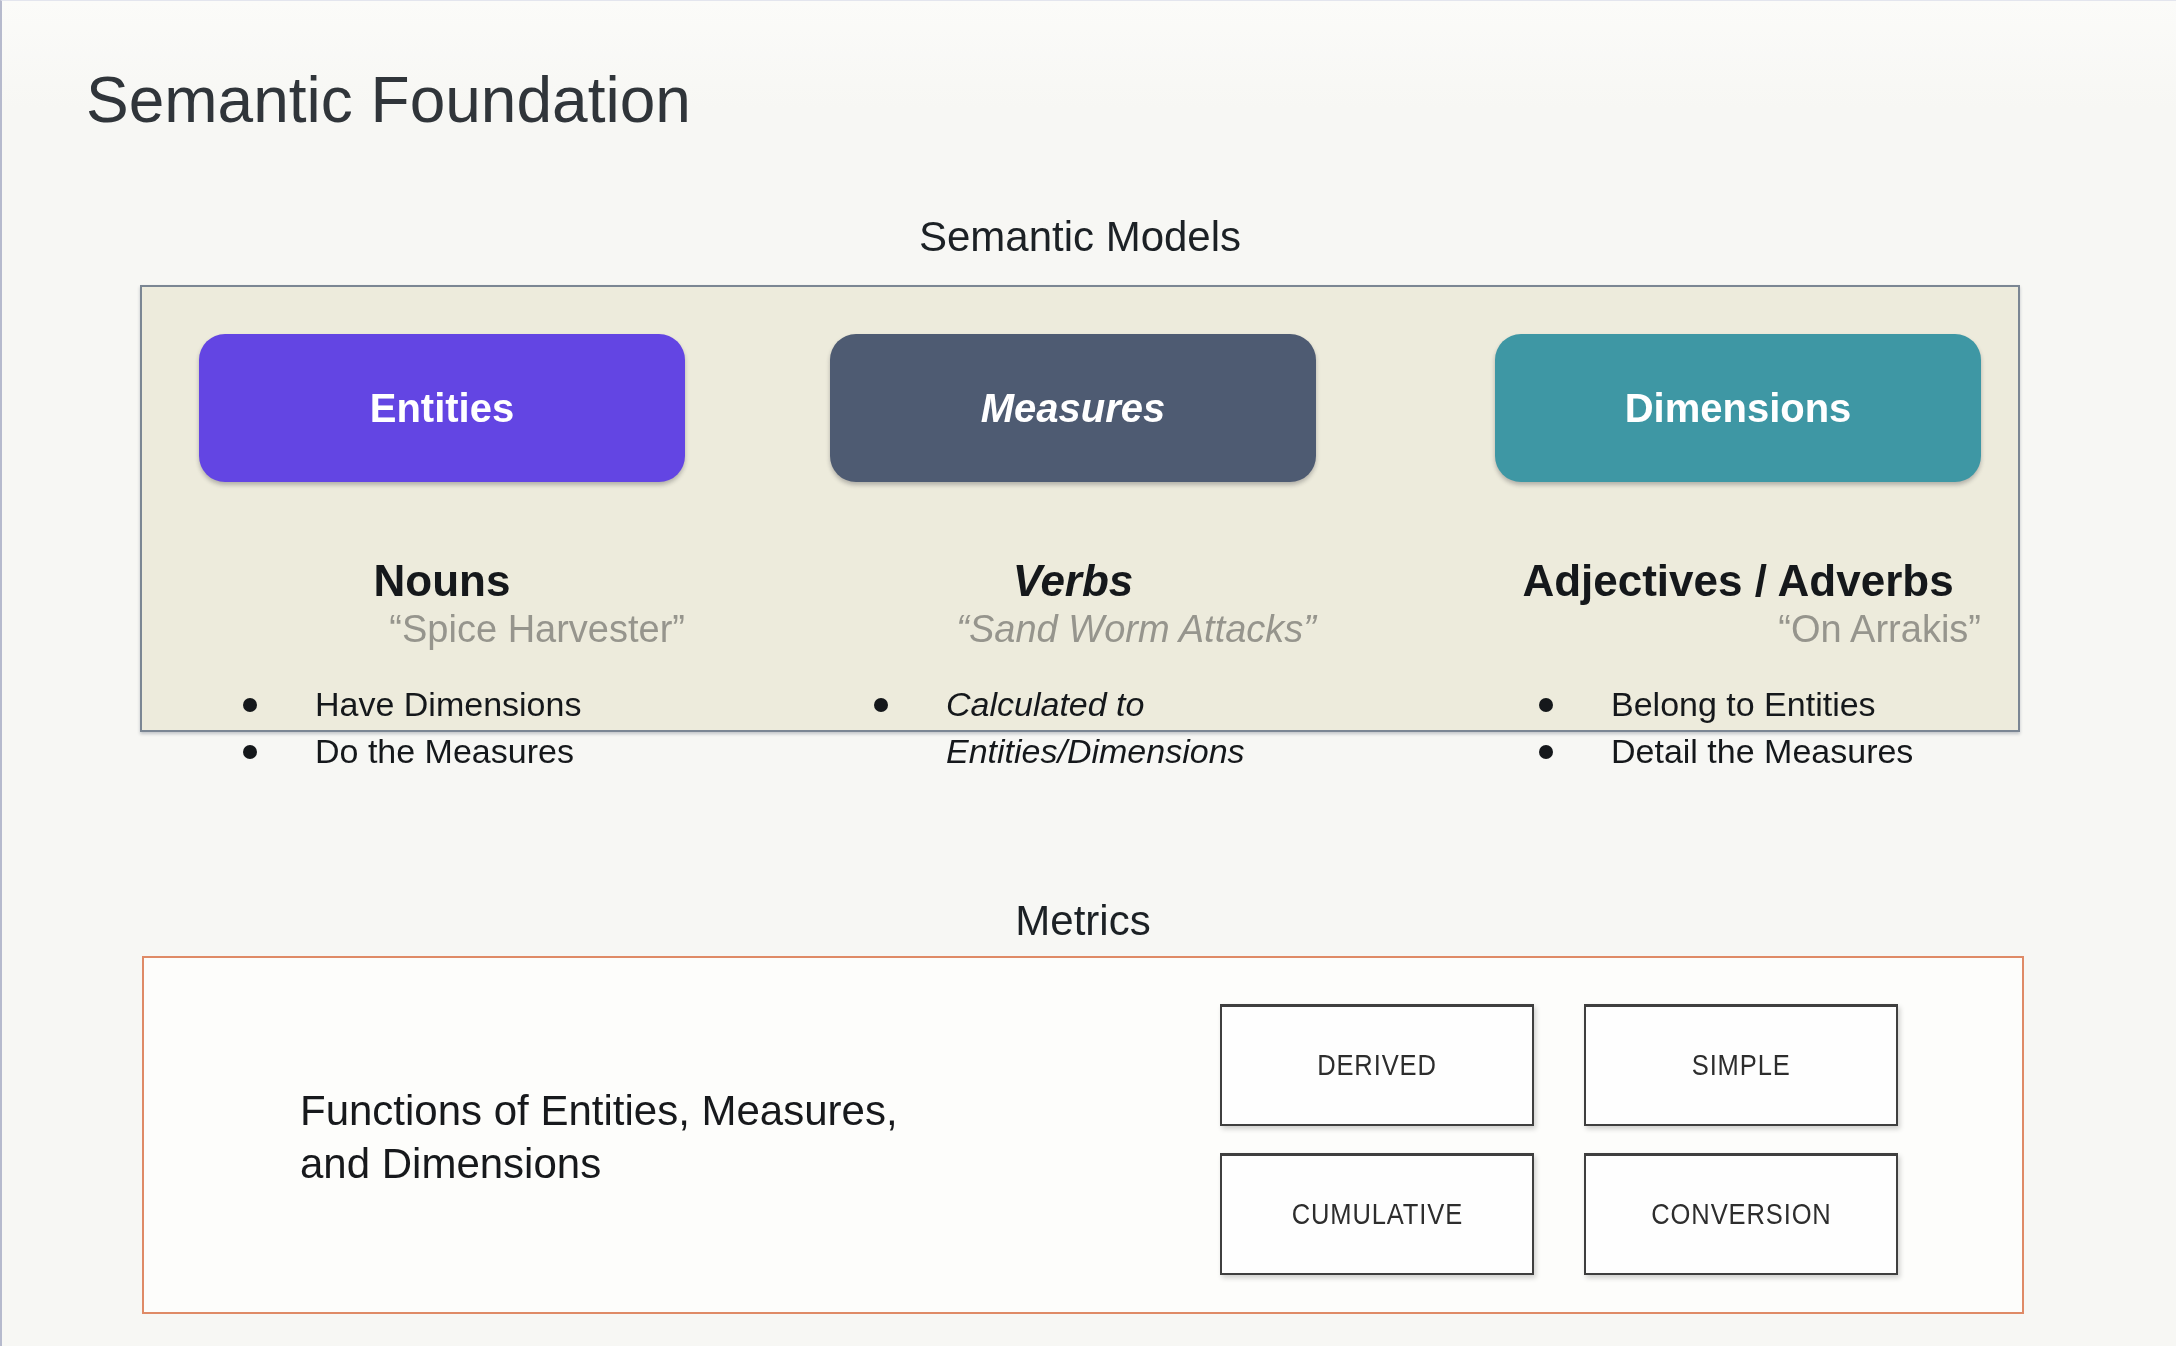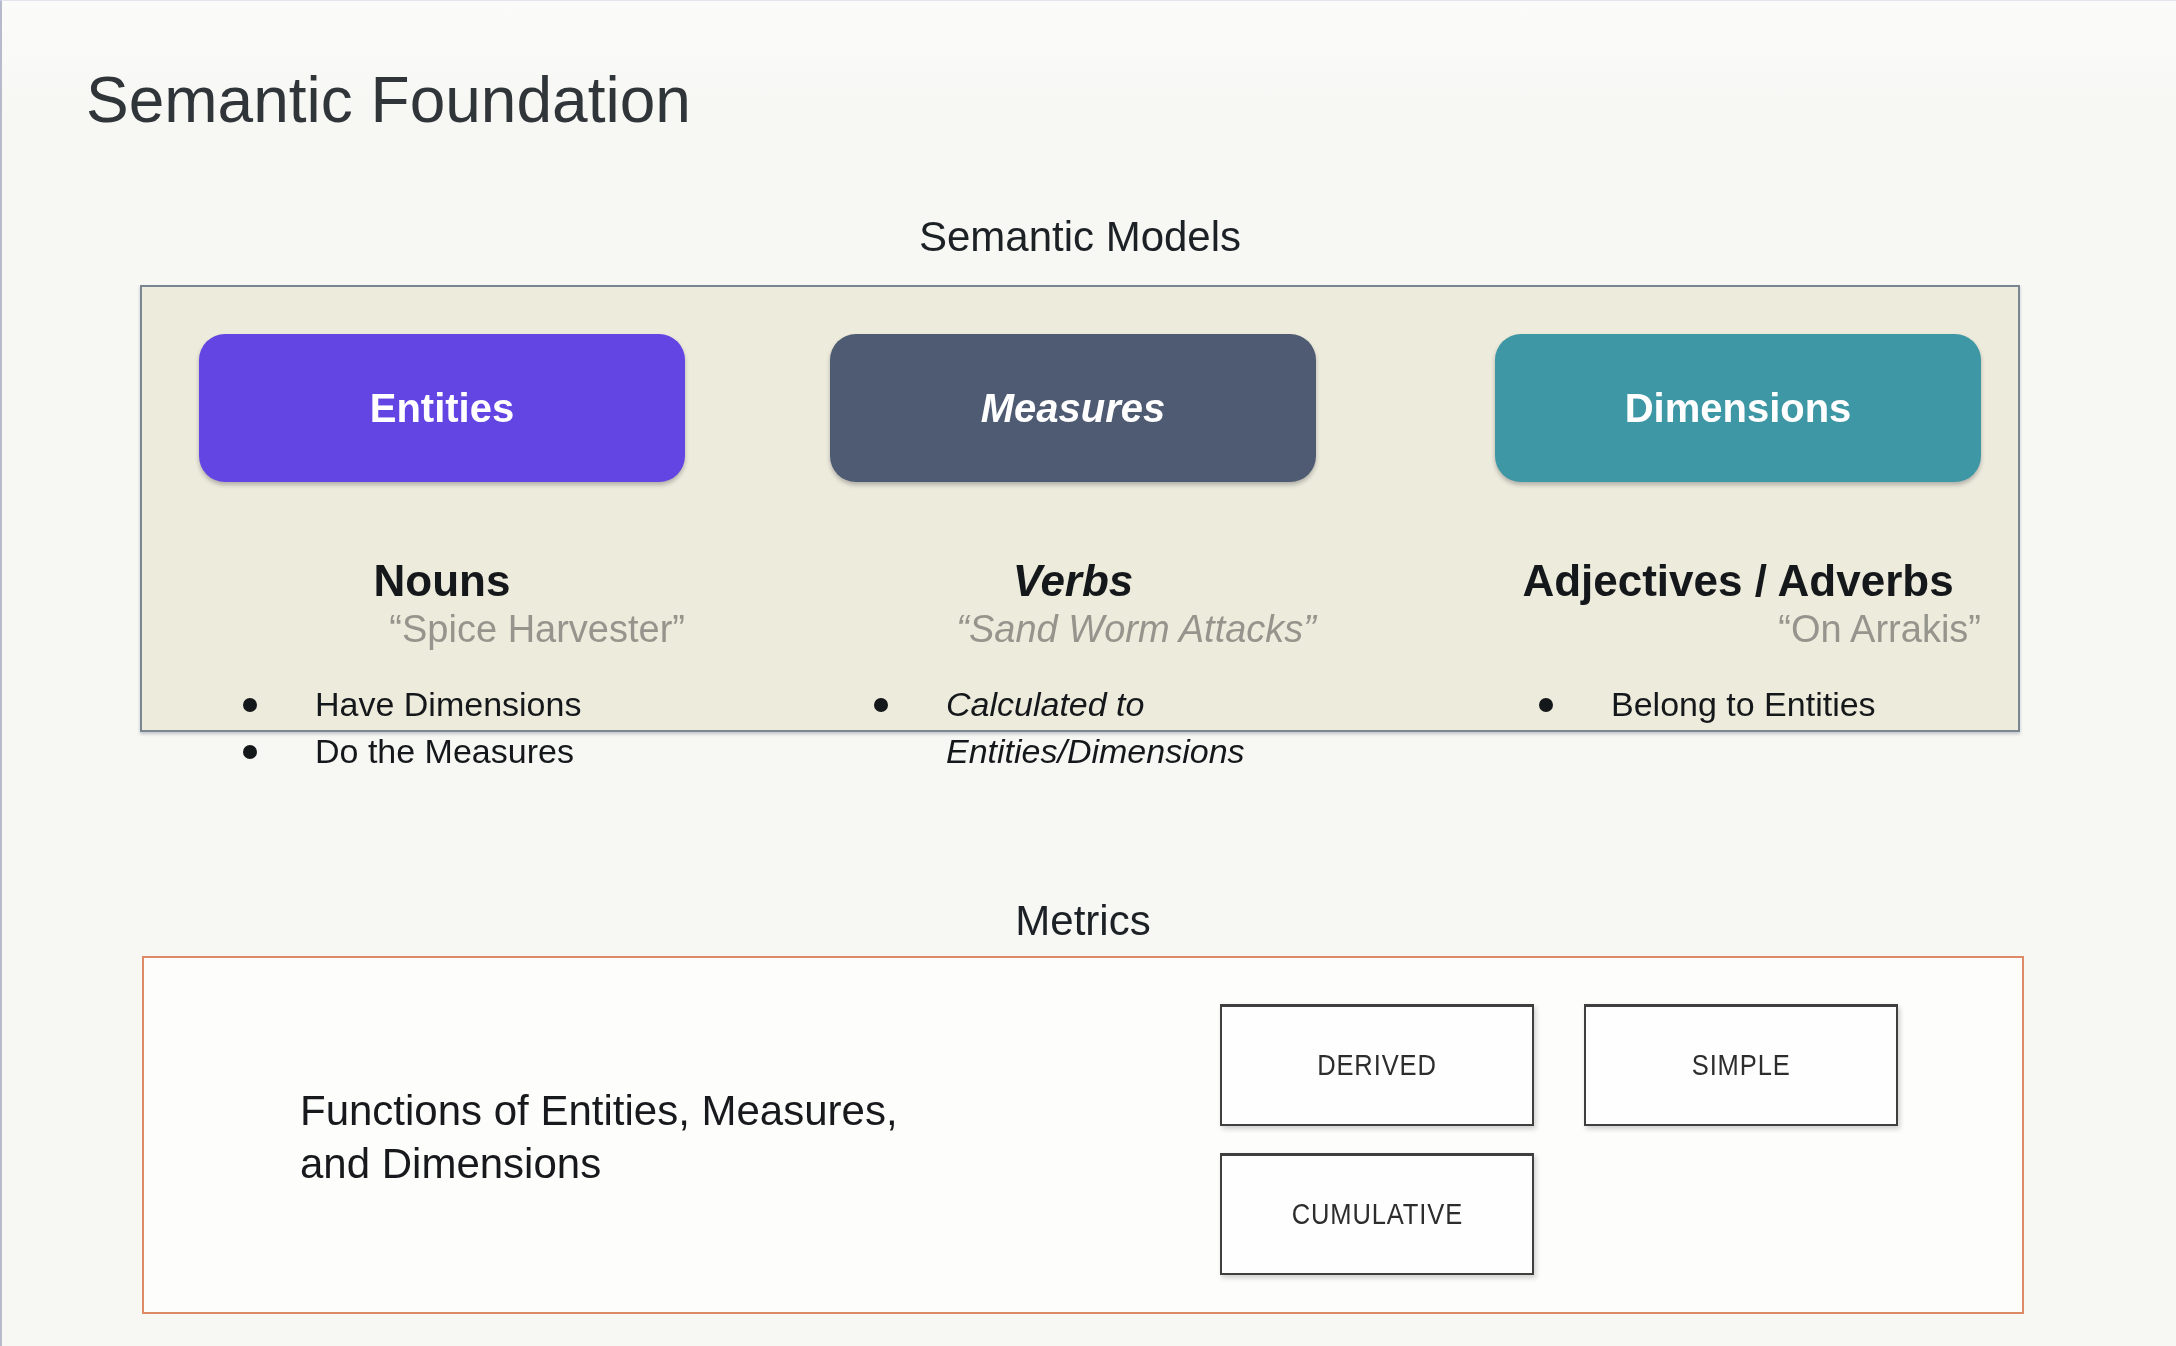--- a/index.html
+++ b/index.html
@@ -149,20 +149,24 @@
 
     <div class="sm-col sm-col-2">
       <div class="pill pill-dimensions">Dimensions</div>
       <div class="col-heading">Adjectives / Adverbs</div>
       <div class="col-quote">“On Arrakis”</div>
       <ul class="bullet-list">
         <li class="bullet-item">
           <span class="bullet-dot"></span>
           <span class="bullet-text">Belong to Entities</span>
         </li>
+        <li class="bullet-item">
+          <span class="bullet-dot"></span>
+          <span class="bullet-text">Detail the Measures</span>
+        </li>
       </ul>
     </div>
 
   </div>
 
   <div class="section-label metrics-label">Metrics</div>
 
   <div class="metrics-box">
     <div class="metrics-desc">
       <div>Functions of Entities, Measures,</div>
@@ -171,16 +175,19 @@
     <div class="metrics-grid">
       <div class="metric-type">
           <span>DERIVED</span>
         </div>
       <div class="metric-type">
           <span>SIMPLE</span>
         </div>
       <div class="metric-type">
           <span>CUMULATIVE</span>
         </div>
+      <div class="metric-type">
+          <span>CONVERSION</span>
+        </div>
     </div>
   </div>
 
 </div>
 
 </body></html>

